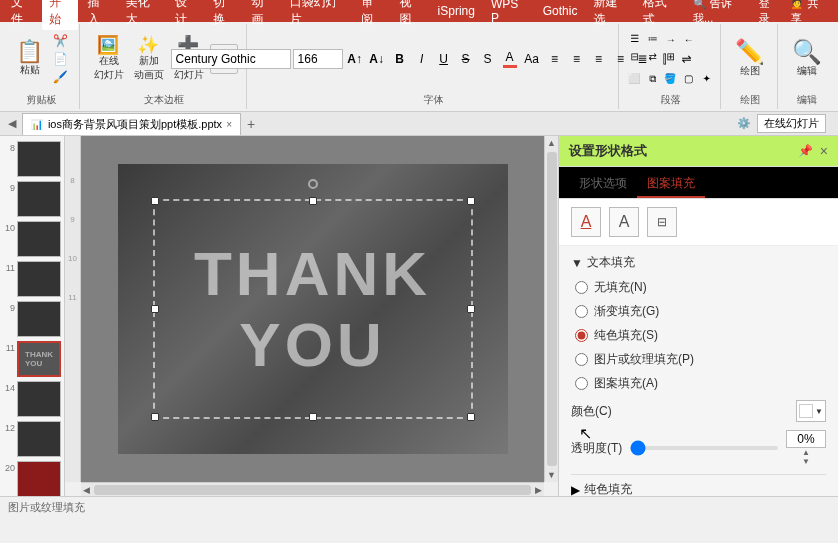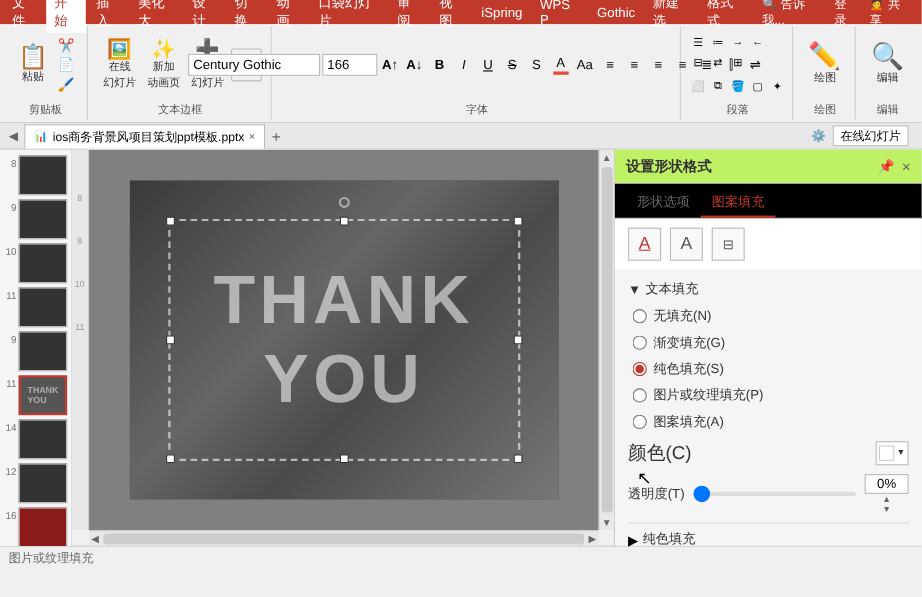--- a/index.html
+++ b/index.html
@@ -318,21 +318,21 @@
       font-size: 12px;
       color: #333;
     }
     .color-row {
       display: flex;
       align-items: center;
       gap: 8px;
       margin: 8px 0;
     }
     .color-label {
-      font-size: 17px;
+      font-size: 12px;
       color: #333;
     }
     .color-picker-btn {
       width: 30px;
       height: 22px;
       border: 1px solid #bbb;
       background: white;
       cursor: pointer;
       display: flex;
       align-items: center;
@@ -608,21 +608,21 @@
     </div>
     <div class="slide-thumb">
       <span class="slide-num">14</span>
       <div class="slide-img dark"></div>
     </div>
     <div class="slide-thumb">
       <span class="slide-num">12</span>
       <div class="slide-img dark"></div>
     </div>
     <div class="slide-thumb">
-      <span class="slide-num">16</span>
+      <span class="slide-num">20</span>
       <div class="slide-img red-accent"></div>
     </div>
 
   </div>
 
   <div style="flex:1;display:flex;flex-direction:column;position:relative;">
     <div style="display:flex;flex:1;overflow:hidden;">
 
       <div style="width:16px;background:#e8e8e8;border-right:1px solid #ccc;font-size:8px;color:#999;display:flex;flex-direction:column;align-items:center;padding-top:40px;gap:30px;">
         <span>8</span>

